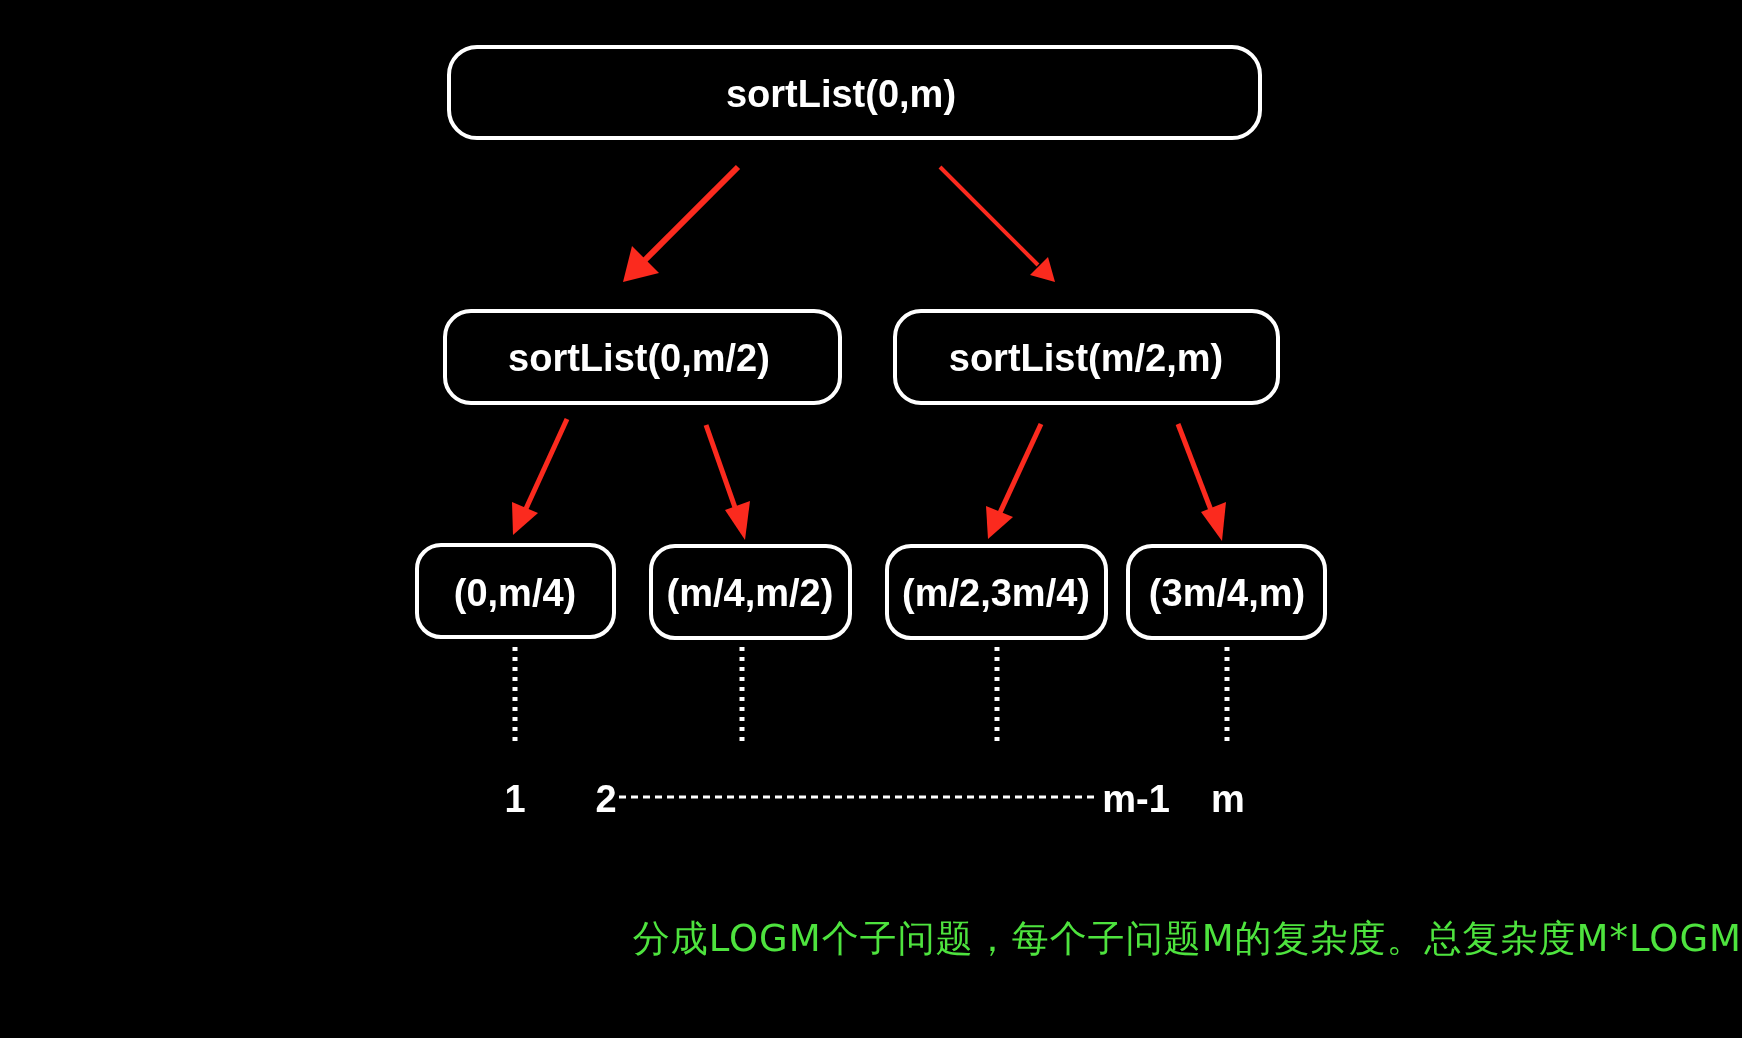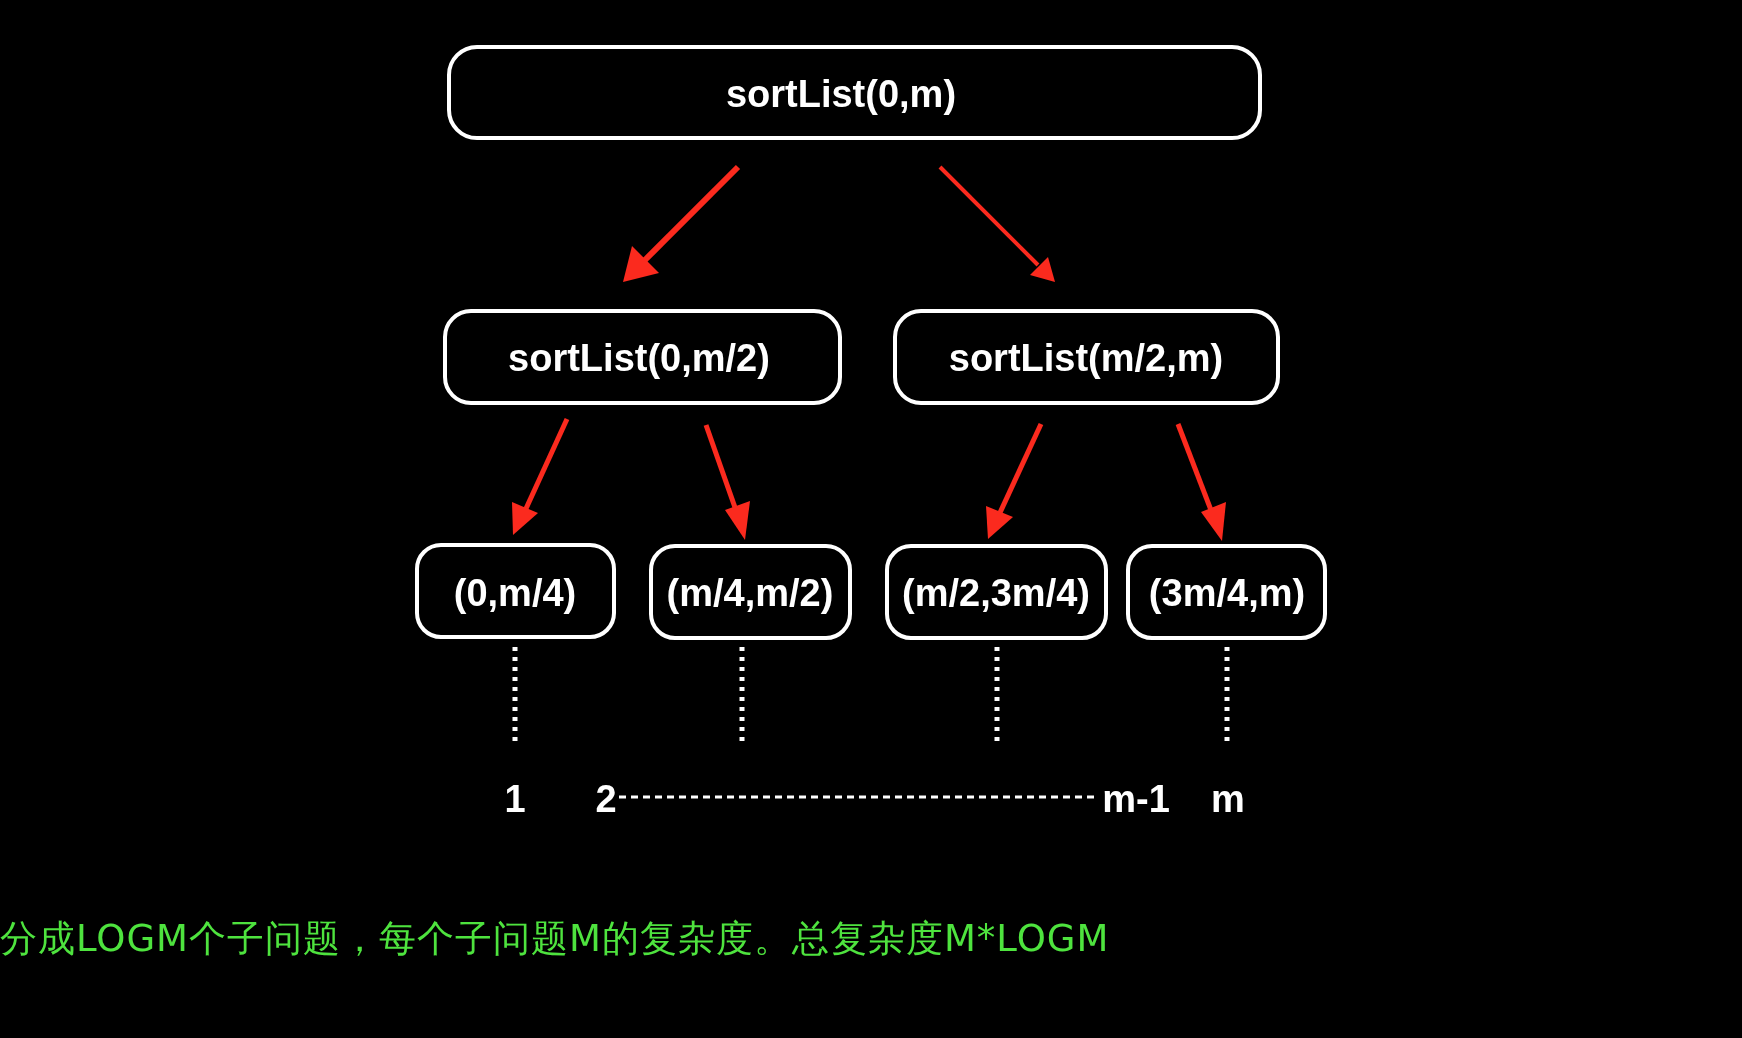--- a/index.html
+++ b/index.html
@@ -55,21 +55,21 @@
       fill: #ffffff;
       font-family: "Liberation Sans", sans-serif;
       font-weight: bold;
       font-size: 38px;
     }
     .caption {
       position: absolute;
       left: 0;
       width: 1742px;
       top: 914px;
-      text-align: left;
+      text-align: right;
       font-family: "DejaVu Sans", sans-serif;
       font-size: 37px;
       letter-spacing: 1px;
       white-space: nowrap;
     }
   </style>
 </head>
 <body>
 
 <svg class="diagram" viewBox="0 0 1742 1038" xmlns="http://www.w3.org/2000/svg">

